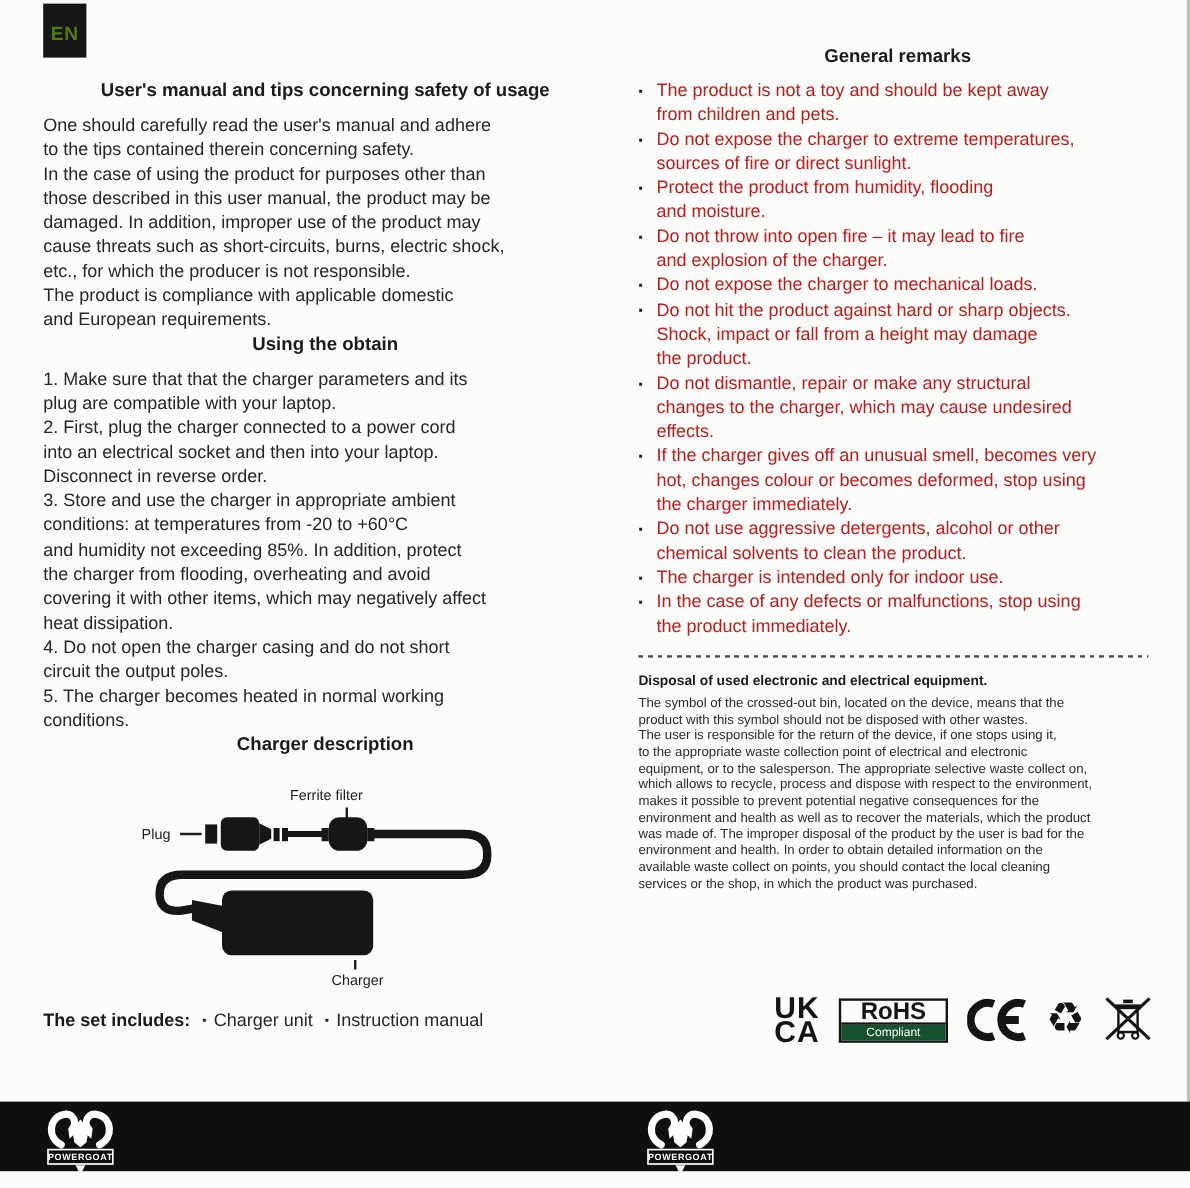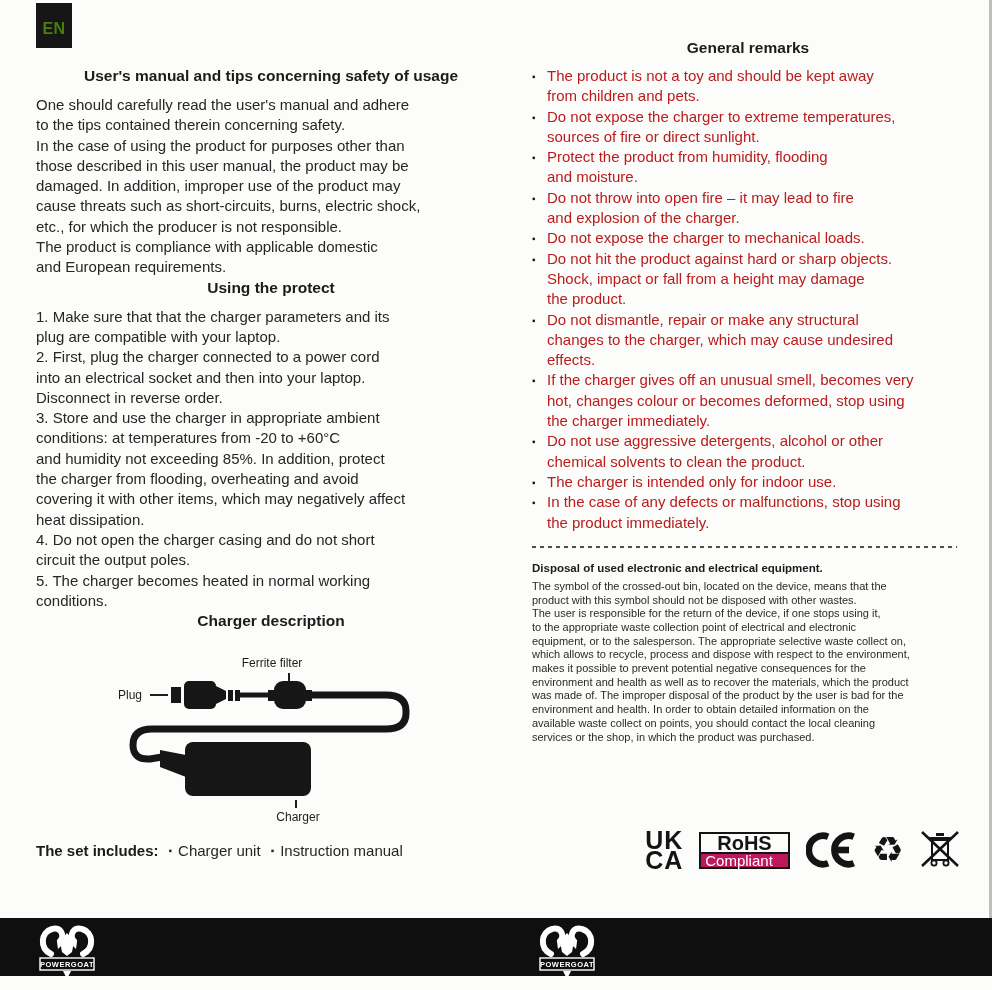--- a/index.html
+++ b/index.html
@@ -52,22 +52,22 @@
   }
   h4.disposal{margin:13px 0 0;font-size:11.5px;line-height:14px;font-weight:bold;color:#1b1b1b;}
   p.small{margin:5px 0 0;font-size:11px;line-height:13.7px;white-space:pre-line;color:#2a2a2a;}
   
   .certs{display:flex;align-items:center;gap:16px;margin:84px 4px 4px auto;width:max-content;}
   .ukca{display:flex;flex-direction:column;font-weight:bold;font-size:25px;line-height:20px;
         letter-spacing:1px;color:#141414;}
   .rohs{border:2px solid #141414;display:inline-block;}
   .rohs-top{display:block;font-weight:bold;font-size:20px;line-height:18px;padding:0 16px;
             border-bottom:2px solid #141414;color:#141414;text-align:right;}
-  .rohs-bottom{display:block;background:#be185d;color:#fff;font-size:15px;line-height:13px;
-               padding:0 4px;}
+  .rohs-bottom{display:block;background:#14532d;color:#fff;font-size:10px;line-height:13px;
+               padding:0 4px;text-align:center;}
   .recycle{font-size:36px;line-height:36px;color:#141414;font-family:"DejaVu Sans",sans-serif;}
   
   .footer{position:absolute;left:0;top:918px;width:992px;height:58px;background:#0f0f0f;}
   .goat{position:absolute;top:6px;}
   .goat-1{left:36px;}
   .goat-2{left:536px;}
   .goat text{font-family:"Liberation Sans",sans-serif;}
 </style>
 </head>
 <body>
@@ -83,21 +83,21 @@
     <p class="body">One should carefully read the user's manual and adhere
 to the tips contained therein concerning safety.
 In the case of using the product for purposes other than
 those described in this user manual, the product may be
 damaged. In addition, improper use of the product may
 cause threats such as short-circuits, burns, electric shock,
 etc., for which the producer is not responsible.
 The product is compliance with applicable domestic
 and European requirements.</p>
 
-    <h2 class="sec mt-using">Using the protect</h2>
+    <h2 class="sec mt-using">Using the obtain</h2>
     <p class="body mt-steps">1. Make sure that that the charger parameters and its
 plug are compatible with your laptop.
 2. First, plug the charger connected to a power cord
 into an electrical socket and then into your laptop.
 Disconnect in reverse order.
 3. Store and use the charger in appropriate ambient
 conditions: at temperatures from -20 to +60°C
 and humidity not exceeding 85%. In addition, protect
 the charger from flooding, overheating and avoid
 covering it with other items, which may negatively affect

